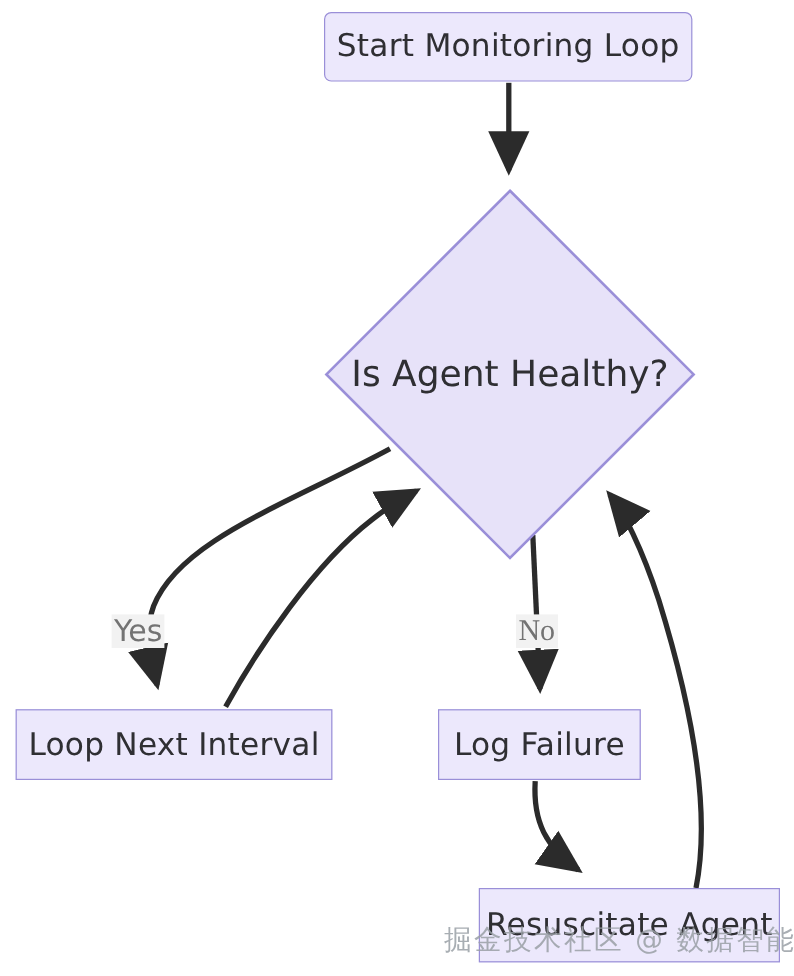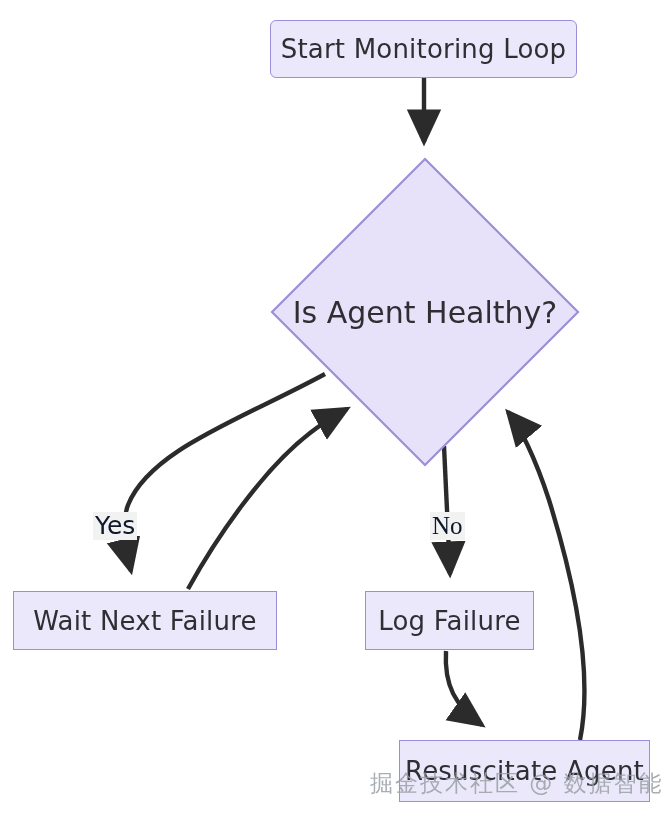--- a/index.html
+++ b/index.html
@@ -28,21 +28,21 @@
     background: #ECE8FC;
     border: 1.6px solid #9A8FD8;
     display: flex;
     align-items: center;
     justify-content: center;
     color: #2f2f33;
     font-size: 26px;
     letter-spacing: 0.2px;
     white-space: nowrap;
   }
-  .node-box.rounded { border-radius: 6px; margin-top: 10px; }
+  .node-box.rounded { border-radius: 6px; }
 
   #node-start      { left: 270px; top: 10px;  width: 307px; height: 58px; }
   #node-wait       { left: 13px;  top: 591px; width: 264px; height: 59px; }
   #node-log        { left: 365px; top: 591px; width: 169px; height: 59px; }
   #node-resuscitate{ left: 399px; top: 740px; width: 251px; height: 62px; }
 
   .diamond-wrap {
     position: absolute;
     left: 270px;
     top: 157px;
@@ -64,21 +64,21 @@
     align-items: center;
     justify-content: center;
     color: #2f2f33;
     font-size: 30px;
     white-space: nowrap;
   }
 
   .edge-label {
     position: absolute;
     background: #f2f2f2;
-    color: #0f172a;
+    color: #737373;
     font-size: 25px;
     padding: 0 2px;
     line-height: 1.1;
     white-space: nowrap;
   }
   #label-yes { left: 93px;  top: 512px; }
   #label-no  { left: 430px; top: 512px; font-family: Liberation Serif, serif; }
 
   #watermark {
     position: absolute;
@@ -122,21 +122,21 @@
   </div>
 
   <div class="diamond-wrap">
     <svg class="diamond-shape" viewBox="0 0 310 310" xmlns="http://www.w3.org/2000/svg">
       <polygon points="155,2 308,155 155,308 2,155" fill="#E7E2F9" stroke="#9A8FD8" stroke-width="2.2"></polygon>
     </svg>
     <div class="diamond-label">Is Agent Healthy?</div>
   </div>
 
   <div class="node-box" id="node-wait">
-    <span>Wait Next Failure</span>
+    <span>Loop Next Interval</span>
   </div>
 
   <div class="node-box" id="node-resuscitate">
     <span>Resuscitate Agent</span>
   </div>
 
   <div class="node-box" id="node-log">
     <span>Log Failure</span>
   </div>
 

